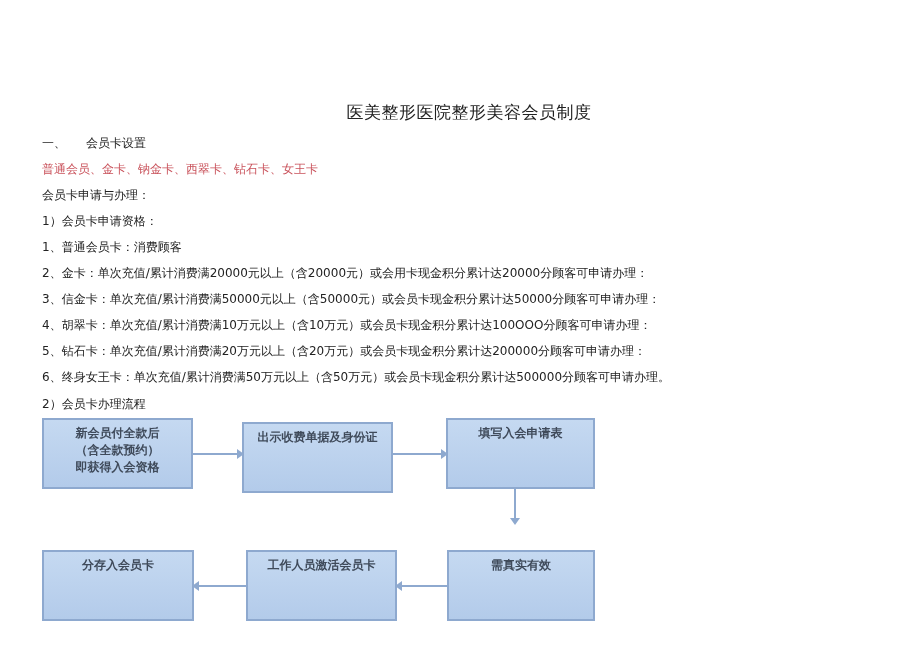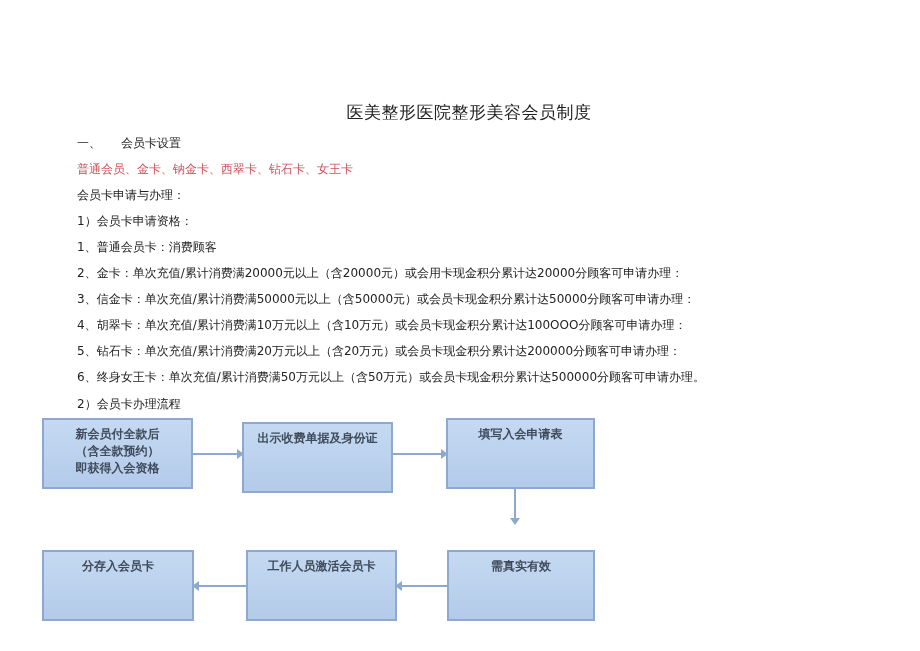--- a/index.html
+++ b/index.html
@@ -1,25 +1,25 @@
 <!DOCTYPE html>
 <html><head>
 <meta charset="utf-8">
 <style>
   html, body { margin: 0; padding: 0; background: #ffffff; }
   body { width: 920px; height: 651px; position: relative; overflow: hidden;
          font-family: "DejaVu Sans", "Liberation Sans", sans-serif; color: #222; }
   .title { position: absolute; left: 5px; width: 920px; top: 101px; text-align: center;
            font-size: 17px; letter-spacing: 0.5px; padding-left: 8px; box-sizing: border-box; }
-  .line { position: absolute; left: 42px; font-size: 12px; white-space: nowrap; margin-left: 35px; }
+  .line { position: absolute; left: 42px; font-size: 12px; white-space: nowrap; }
   .section-num { display: inline-block; width: 44px; }
   .red { color: #c9525b; }
   .box { position: absolute; box-sizing: border-box; border: 2px solid #8ea9cf;
          background: linear-gradient(180deg, #c5d9f1 0%, #b3cbea 100%);
-         font-family: Liberation Sans, sans-serif; font-size: 12px;
+         font-family: Liberation Mono, monospace; font-size: 12px;
          color: #3f4a5a; text-align: center; line-height: 17px; padding-top: 6px; font-weight: bold; }
   .box span { display: block; }
   .arrow-h { position: absolute; height: 2px; background: #8ea9cf; }
   .arrow-h.right::after { content: ""; position: absolute; right: -2px; top: -4px;
            border-left: 7px solid #8ea9cf; border-top: 5px solid transparent; border-bottom: 5px solid transparent; }
   .arrow-h.left::before { content: ""; position: absolute; left: -2px; top: -4px;
            border-right: 7px solid #8ea9cf; border-top: 5px solid transparent; border-bottom: 5px solid transparent; }
   .arrow-v { position: absolute; width: 2px; background: #8ea9cf; }
   .arrow-v::after { content: ""; position: absolute; bottom: -3px; left: -4px;
            border-top: 7px solid #8ea9cf; border-left: 5px solid transparent; border-right: 5px solid transparent; }

